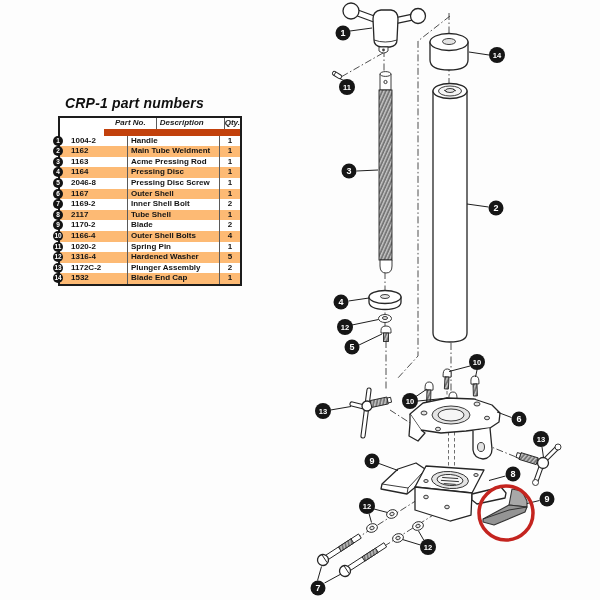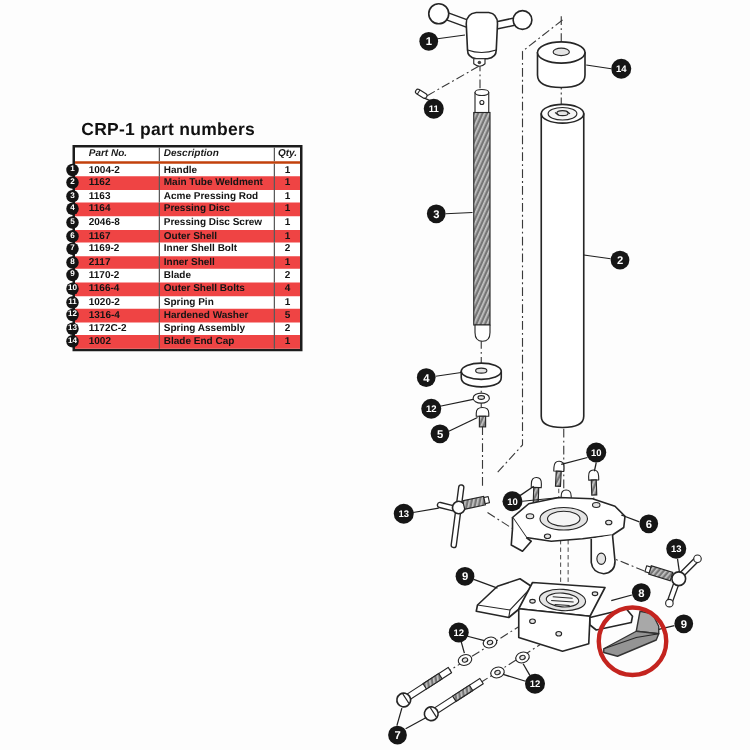--- a/index.html
+++ b/index.html
@@ -2,25 +2,25 @@
 <html><head>
 <meta charset="utf-8">
 <style>
   html,body{margin:0;padding:0;}
   body{font-family:"Liberation Sans",sans-serif;}
   .stage{position:relative;width:600px;height:600px;background:#fdfdfd;overflow:hidden;}
   .diagram-svg{position:absolute;left:0;top:0;}
 
   
   .parts-table{position:absolute;left:58px;top:95px;width:184px;z-index:5;}
-  .table-title{font-size:14px;font-weight:bold;color:#101010;margin:0 0 5px 7px;letter-spacing:.2px;white-space:nowrap;}
+  .table-title{font-size:14px;font-weight:bold;color:#101010;margin:0 0 5px 7px;letter-spacing:.2px;white-space:nowrap;font-style:italic;}
   .table-box{border:2px solid #1c1c1c;background:#fff;}
   .t-row{display:flex;align-items:center;height:10.6px;position:relative;font-size:8px;font-weight:bold;color:#141414;line-height:10.6px;}
-  .t-row.gray{background:#ef4444;justify-content:flex-end;}
-  .t-row.header{font-style:italic;border-bottom:2px solid #c2410c;color:#1a1a1a;}
+  .t-row.gray{background:#fdba74;justify-content:flex-end;}
+  .t-row.header{font-style:italic;border-bottom:7px solid #c2410c;color:#1a1a1a;margin-left:44px;}
   .num-badge{position:absolute;left:-7px;top:0;width:10px;height:10px;border-radius:50%;background:#141414;color:#fff;
     font-size:6.5px;font-weight:bold;display:flex;align-items:center;justify-content:center;line-height:10px;z-index:2;}
   .c-part{width:56px;padding-left:11px;white-space:nowrap;overflow:hidden;}
   .c-desc{width:88px;border-left:1px solid #5a5a5a;padding-left:3px;white-space:nowrap;overflow:hidden;align-self:stretch;display:flex;align-items:center;}
   .c-qty{flex:1;border-left:1px solid #5a5a5a;text-align:center;align-self:stretch;display:flex;align-items:center;justify-content:center;}
 
   
   .ol{fill:#fff;stroke:#262626;stroke-width:1.3;stroke-linejoin:round;}
   .ol-thin{fill:#fff;stroke:#262626;stroke-width:0.9;stroke-linejoin:round;}
   .hole{fill:#e4e4e4;stroke:#262626;stroke-width:0.9;}
@@ -408,21 +408,21 @@
         </div>
       <div class="t-row">
           <span class="num-badge">7</span>
           <span class="c-part">1169-2</span>
           <span class="c-desc">Inner Shell Bolt</span>
           <span class="c-qty">2</span>
         </div>
       <div class="t-row gray">
           <span class="num-badge">8</span>
           <span class="c-part">2117</span>
-          <span class="c-desc">Inner Shell</span>
+          <span class="c-desc">Tube Shell</span>
           <span class="c-qty">1</span>
         </div>
       <div class="t-row">
           <span class="num-badge">9</span>
           <span class="c-part">1170-2</span>
           <span class="c-desc">Blade</span>
           <span class="c-qty">2</span>
         </div>
       <div class="t-row gray">
           <span class="num-badge">10</span>
@@ -438,24 +438,24 @@
         </div>
       <div class="t-row gray">
           <span class="num-badge">12</span>
           <span class="c-part">1316-4</span>
           <span class="c-desc">Hardened Washer</span>
           <span class="c-qty">5</span>
         </div>
       <div class="t-row">
           <span class="num-badge">13</span>
           <span class="c-part">1172C-2</span>
-          <span class="c-desc">Spring Assembly</span>
+          <span class="c-desc">Plunger Assembly</span>
           <span class="c-qty">2</span>
         </div>
       <div class="t-row gray">
           <span class="num-badge">14</span>
-          <span class="c-part">1002</span>
+          <span class="c-part">1532</span>
           <span class="c-desc">Blade End Cap</span>
           <span class="c-qty">1</span>
         </div>
     </div>
   </div>
 </div>
 
 </body></html>

